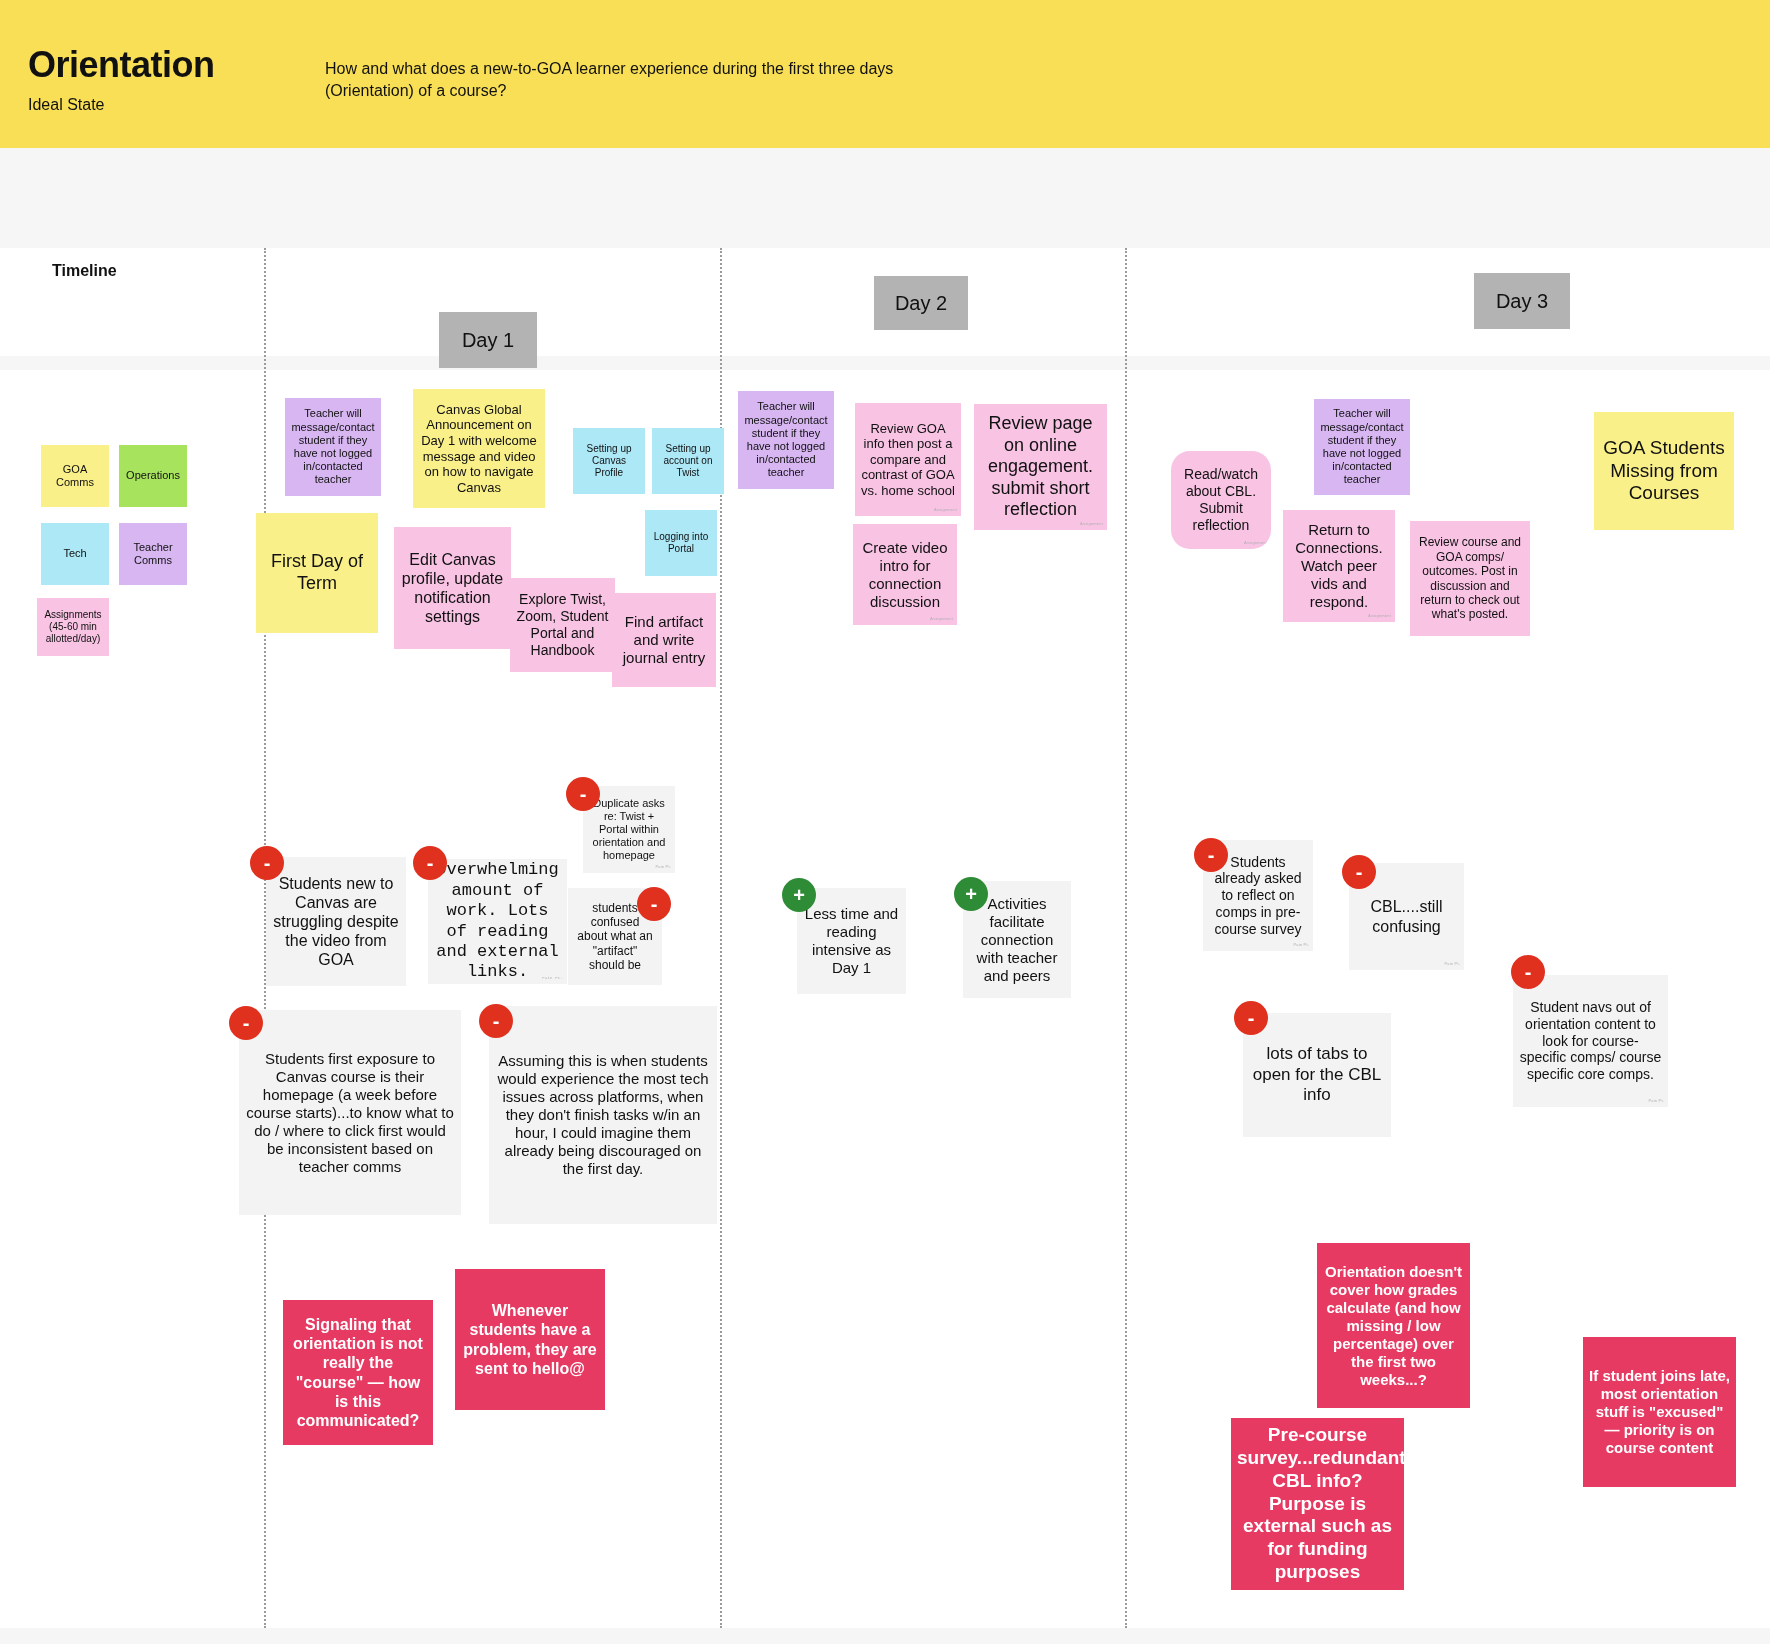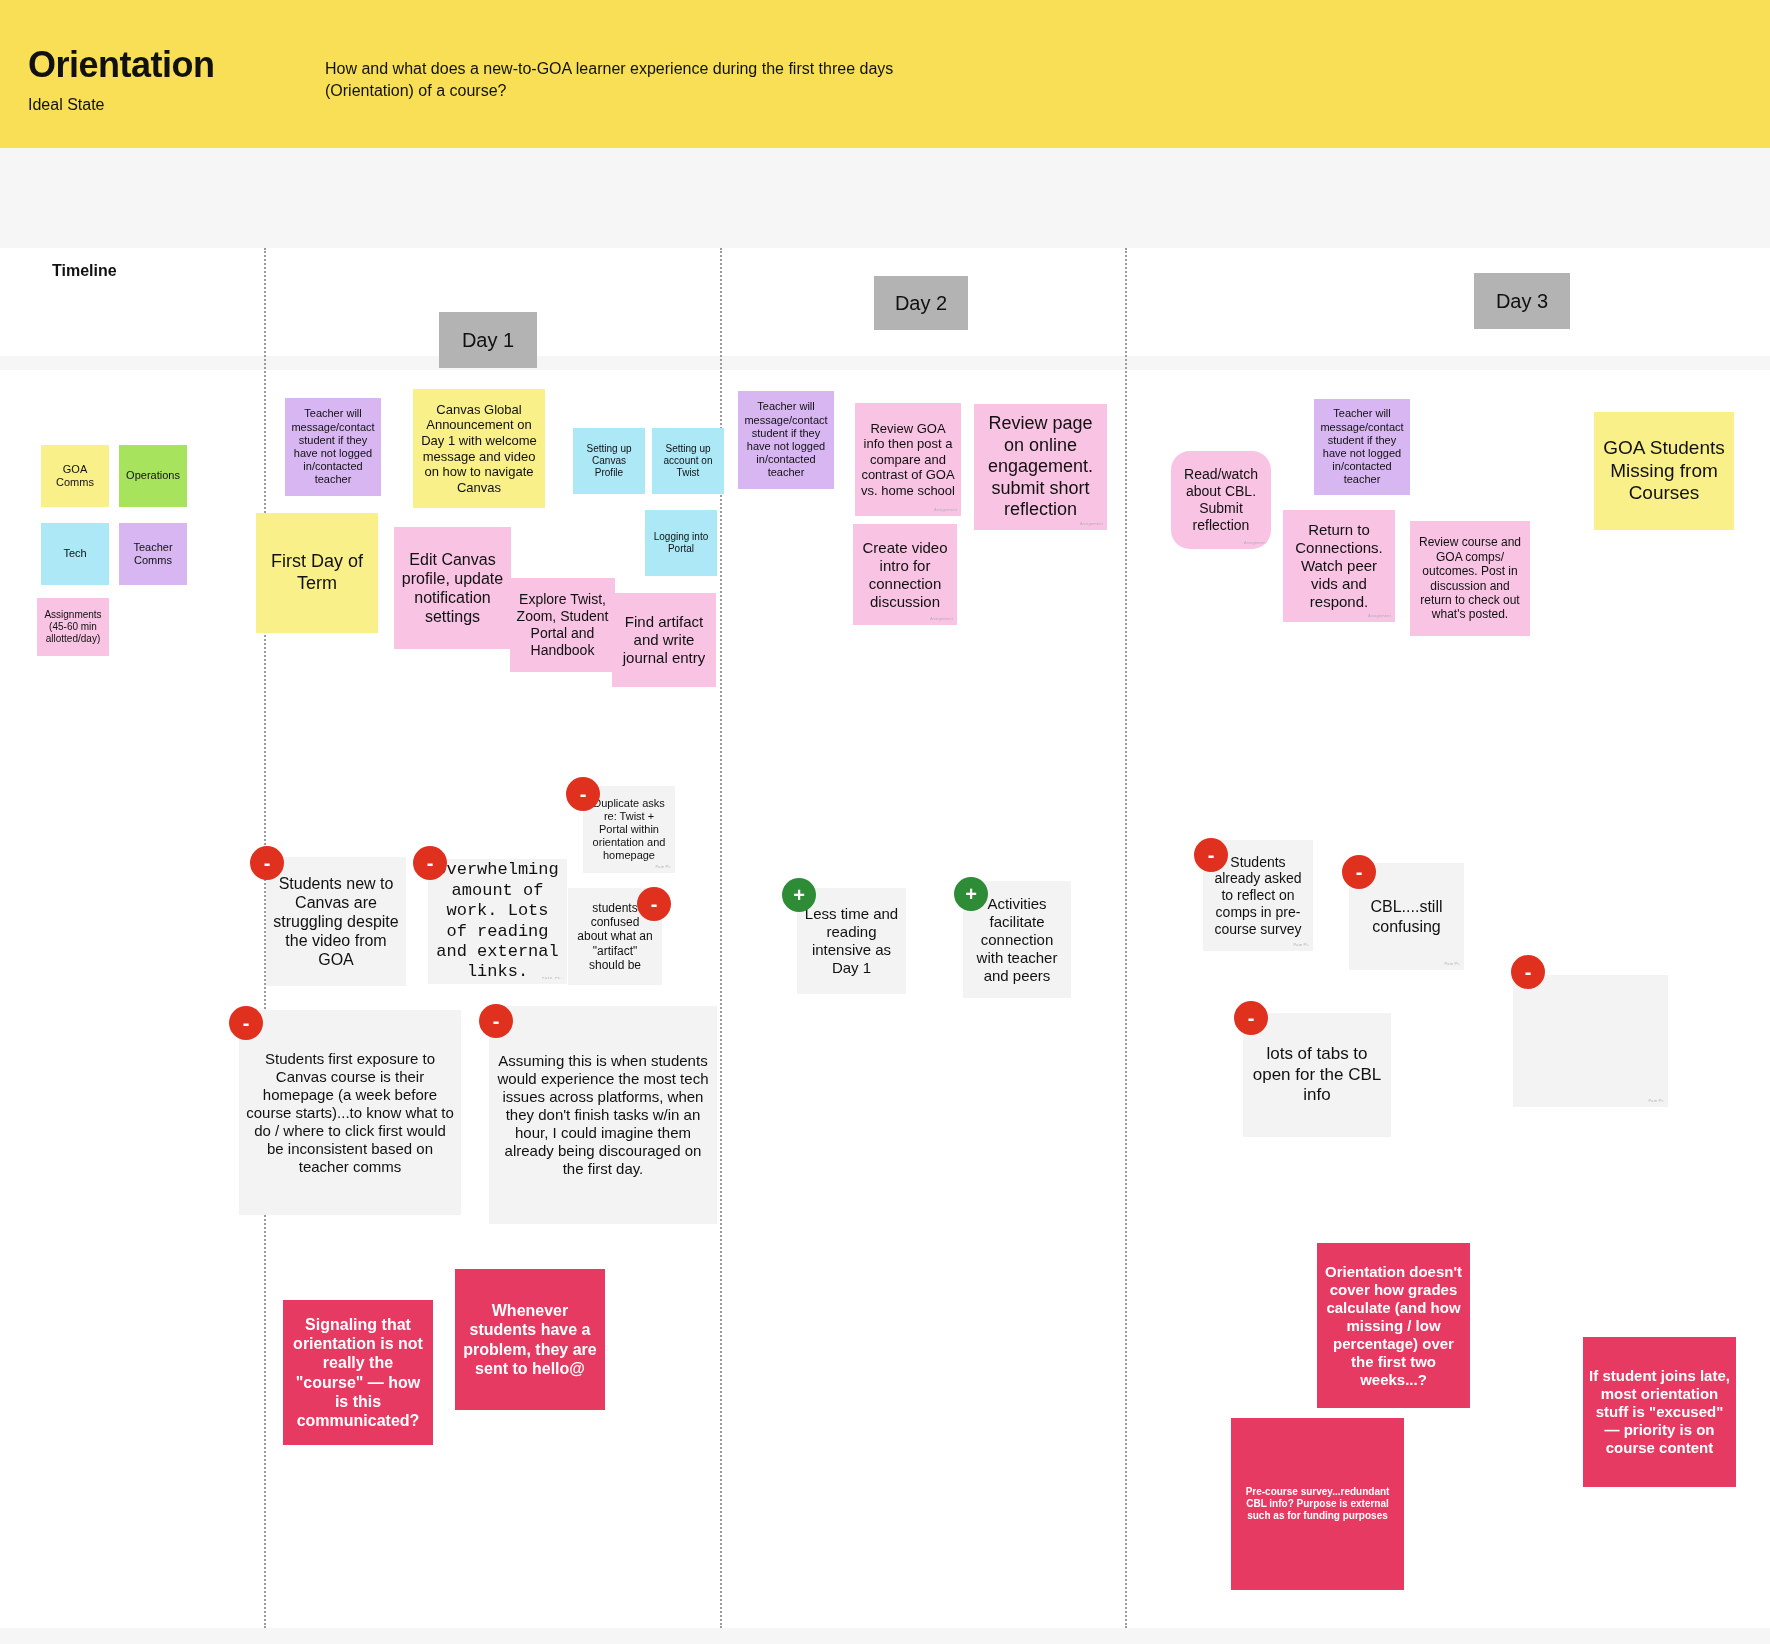--- a/index.html
+++ b/index.html
@@ -271,35 +271,36 @@
   </div>
   <div class="badge badge-minus" style="left:1194px;top:838px;">-</div>
 
   <div class="note n-gray" style="left:1349px;top:863px;width:115px;height:107px;font-size:16px;">
     <span>CBL....still confusing</span>
     <div class="stamp">Pain Pt.</div>
   </div>
   <div class="badge badge-minus" style="left:1342px;top:855px;">-</div>
 
   <div class="note n-gray" style="left:1513px;top:975px;width:155px;height:132px;font-size:14px;">
+    <span>Student navs out of orientation content to look for course-specific comps/ course specific core comps.</span>
     <div class="stamp">Pain Pt.</div>
   </div>
   <div class="badge badge-minus" style="left:1511px;top:955px;">-</div>
 
   <div class="note n-gray" style="left:1243px;top:1013px;width:148px;height:124px;font-size:17px;">
     <span>lots of tabs to open for the CBL info</span>
   </div>
   <div class="badge badge-minus" style="left:1234px;top:1001px;">-</div>
 
 
   <div class="note n-crimson" style="left:1317px;top:1243px;width:153px;height:165px;font-size:15px;">
     <span>Orientation doesn't cover how grades calculate (and how missing / low percentage) over the first two weeks...?</span>
   </div>
 
-  <div class="note n-crimson" style="left:1231px;top:1418px;width:173px;height:172px;font-size:10px;">
+  <div class="note n-crimson" style="left:1231px;top:1418px;width:173px;height:172px;font-size:19px;">
     <span>Pre-course survey...redundant CBL info? Purpose is external such as for funding purposes</span>
   </div>
 
   <div class="note n-crimson" style="left:1583px;top:1337px;width:153px;height:150px;font-size:15px;">
     <span>If student joins late, most orientation stuff is "excused" — priority is on course content</span>
   </div>
 
 </div>
 
 </body></html>

